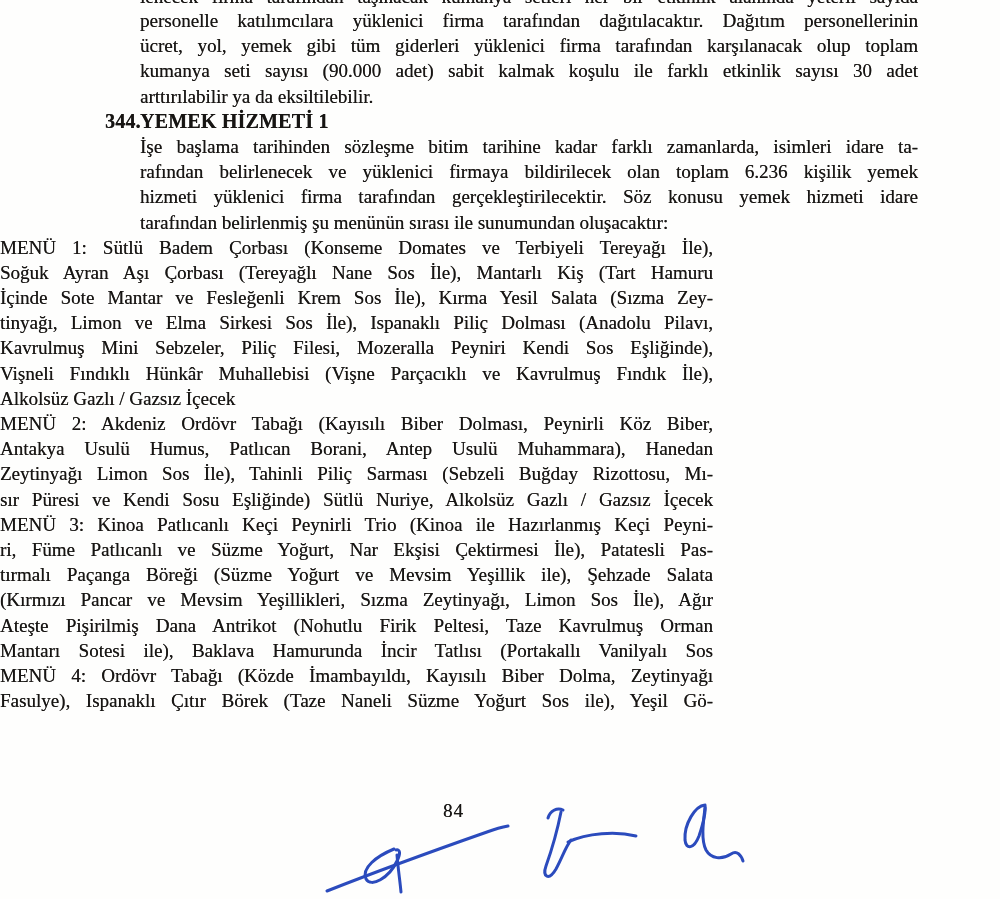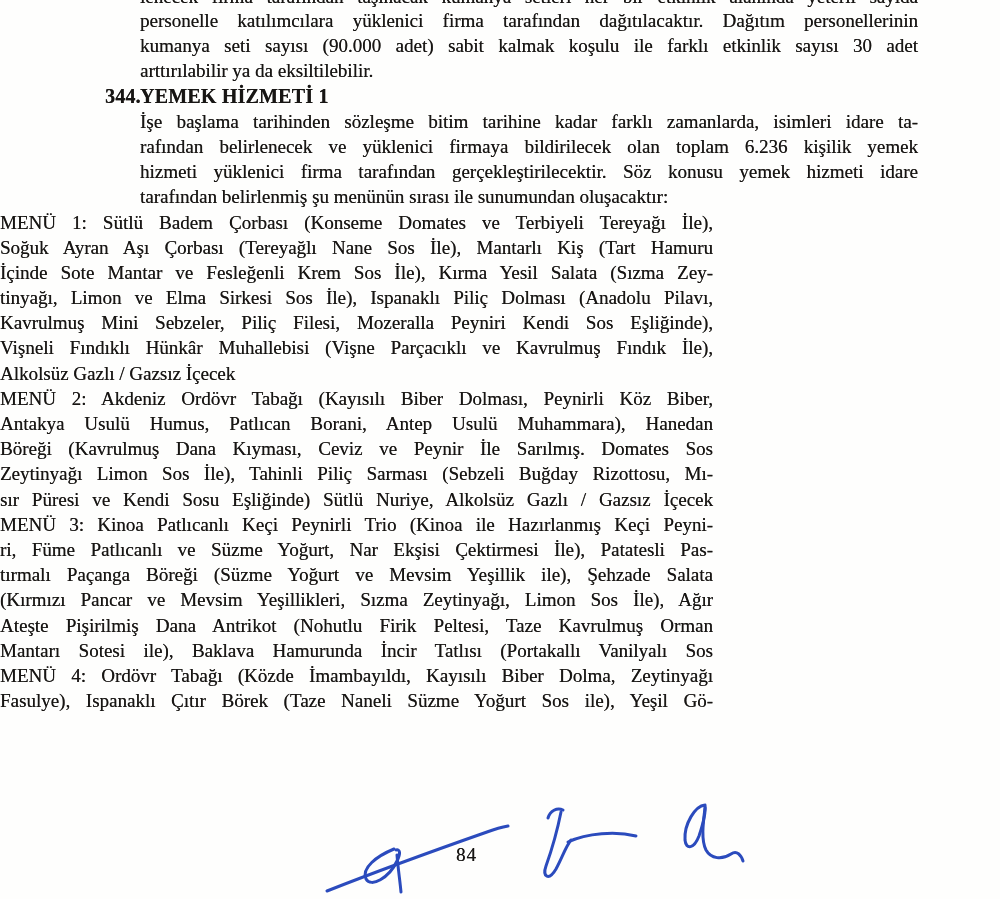--- a/index.html
+++ b/index.html
@@ -25,38 +25,38 @@
   .h-num{display:inline-block;width:35px;}
   .clipped-top{
     position:absolute;top:0;left:140px;width:778px;height:8px;overflow:hidden;
   }
   .clipped-top .frag{
     display:block;transform:translateY(-13px);font-size:19px;line-height:20px;
     text-align:justify;text-align-last:justify;white-space:nowrap;
     text-shadow:0.2px 0.2px 0.4px rgba(25,22,20,0.85);
   }
   .page-number{
-    position:absolute;left:443px;top:844px;font-size:19px;letter-spacing:1px;
+    position:absolute;left:443px;top:800px;font-size:19px;letter-spacing:1px;
     text-shadow:0.2px 0.2px 0.3px rgba(25,22,20,0.8);
-    margin-left:13px;
   }
   .signatures-svg{position:absolute;left:0;top:0;width:1000px;height:899px;}
 </style>
 </head>
 <body>
 
 <div class="page">
 
   <div class="clipped-top">
     <span class="frag">lenecek firma tarafından taşınacak kumanya setleri her bir etkinlik alanında yeterli sayıda</span>
   </div>
 
   <div class="textflow">
     <div class="para indent-body">
         <div class="line">personelle katılımcılara yüklenici firma tarafından dağıtılacaktır. Dağıtım personellerinin</div>
+        <div class="line">ücret, yol, yemek gibi tüm giderleri yüklenici firma tarafından karşılanacak olup toplam</div>
         <div class="line">kumanya seti sayısı (90.000 adet) sabit kalmak koşulu ile farklı etkinlik sayısı 30 adet</div>
         <div class="line last">arttırılabilir ya da eksiltilebilir.</div>
       </div>
 
     <div class="heading">
       <span class="h-num">344.</span><span class="h-title">YEMEK HİZMETİ 1</span>
     </div>
 
     <div class="para indent-body">
         <div class="line">İşe başlama tarihinden sözleşme bitim tarihine kadar farklı zamanlarda, isimleri idare ta-</div>
@@ -70,21 +70,20 @@
         <div class="line">Soğuk Ayran Aşı Çorbası (Tereyağlı Nane Sos İle), Mantarlı Kiş (Tart Hamuru</div>
         <div class="line">İçinde Sote Mantar ve Fesleğenli Krem Sos İle), Kırma Yesil Salata (Sızma Zey-</div>
         <div class="line">tinyağı, Limon ve Elma Sirkesi Sos İle), Ispanaklı Piliç Dolması (Anadolu Pilavı,</div>
         <div class="line">Kavrulmuş Mini Sebzeler, Piliç Filesi, Mozeralla Peyniri Kendi Sos Eşliğinde),</div>
         <div class="line">Vişneli Fındıklı Hünkâr Muhallebisi (Vişne Parçacıklı ve Kavrulmuş Fındık İle),</div>
         <div class="line last">Alkolsüz Gazlı / Gazsız İçecek</div>
       </div>
     <div class="para indent-menu">
         <div class="line">MENÜ 2: Akdeniz Ordövr Tabağı (Kayısılı Biber Dolması, Peynirli Köz Biber,</div>
         <div class="line">Antakya Usulü Humus, Patlıcan Borani, Antep Usulü Muhammara), Hanedan</div>
-        <div class="line">Böreği (Kavrulmuş Dana Kıyması, Ceviz ve Peynir İle Sarılmış. Domates Sos</div>
         <div class="line">Zeytinyağı Limon Sos İle), Tahinli Piliç Sarması (Sebzeli Buğday Rizottosu, Mı-</div>
         <div class="line">sır Püresi ve Kendi Sosu Eşliğinde) Sütlü Nuriye, Alkolsüz Gazlı / Gazsız İçecek</div>
       </div>
     <div class="para indent-menu">
         <div class="line">MENÜ 3: Kinoa Patlıcanlı Keçi Peynirli Trio (Kinoa ile Hazırlanmış Keçi Peyni-</div>
         <div class="line">ri, Füme Patlıcanlı ve Süzme Yoğurt, Nar Ekşisi Çektirmesi İle), Patatesli Pas-</div>
         <div class="line">tırmalı Paçanga Böreği (Süzme Yoğurt ve Mevsim Yeşillik ile), Şehzade Salata</div>
         <div class="line">(Kırmızı Pancar ve Mevsim Yeşillikleri, Sızma Zeytinyağı, Limon Sos İle), Ağır</div>
         <div class="line">Ateşte Pişirilmiş Dana Antrikot (Nohutlu Firik Peltesi, Taze Kavrulmuş Orman</div>
         <div class="line">Mantarı Sotesi ile), Baklava Hamurunda İncir Tatlısı (Portakallı Vanilyalı Sos</div>

